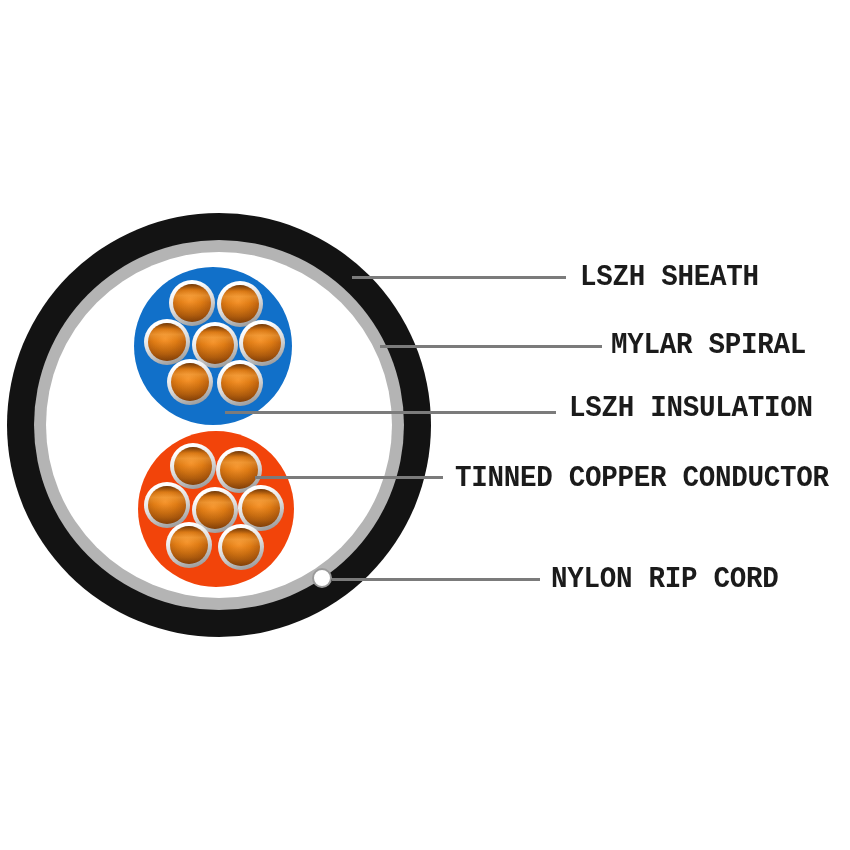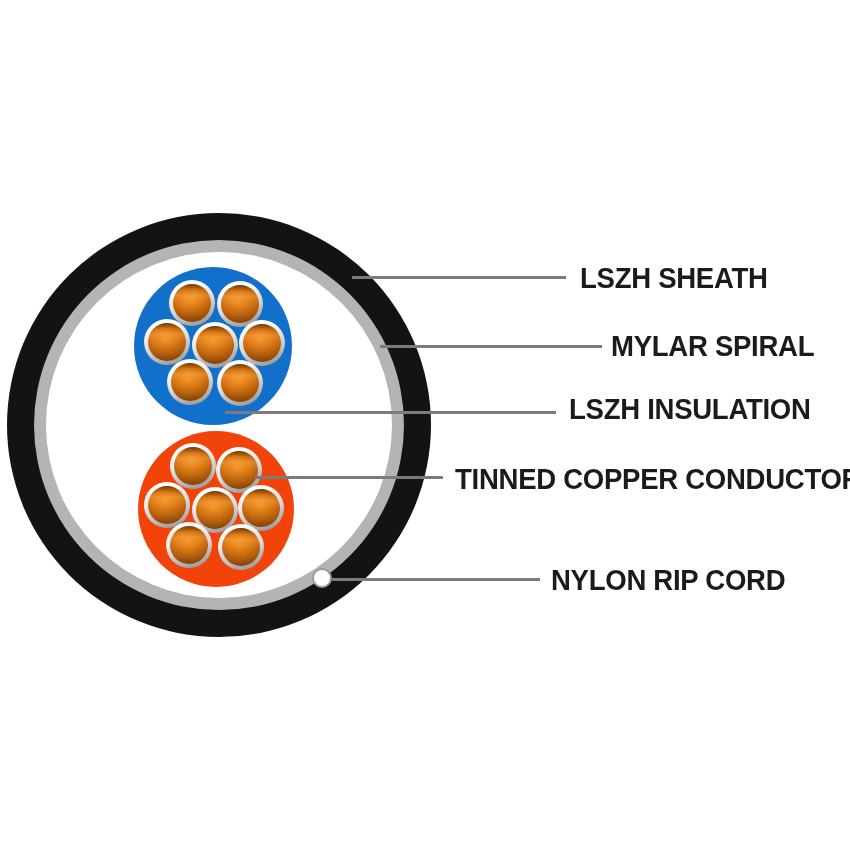--- a/index.html
+++ b/index.html
@@ -6,21 +6,21 @@
     margin: 0;
     padding: 0;
     background: #ffffff;
   }
   .screen {
     position: relative;
     width: 850px;
     height: 850px;
     background: var(--background, #ffffff);
     overflow: hidden;
-    font-family: Liberation Sans, sans-serif;
+    font-family: Liberation Mono, monospace;
   }
   .circle { border-radius: 50%; position: absolute; }
 
   
   .sheath {
     left: 7px; top: 213px;
     width: 424px; height: 424px;
     background: var(--sheath-black, #131313);
   }
   .mylar {

